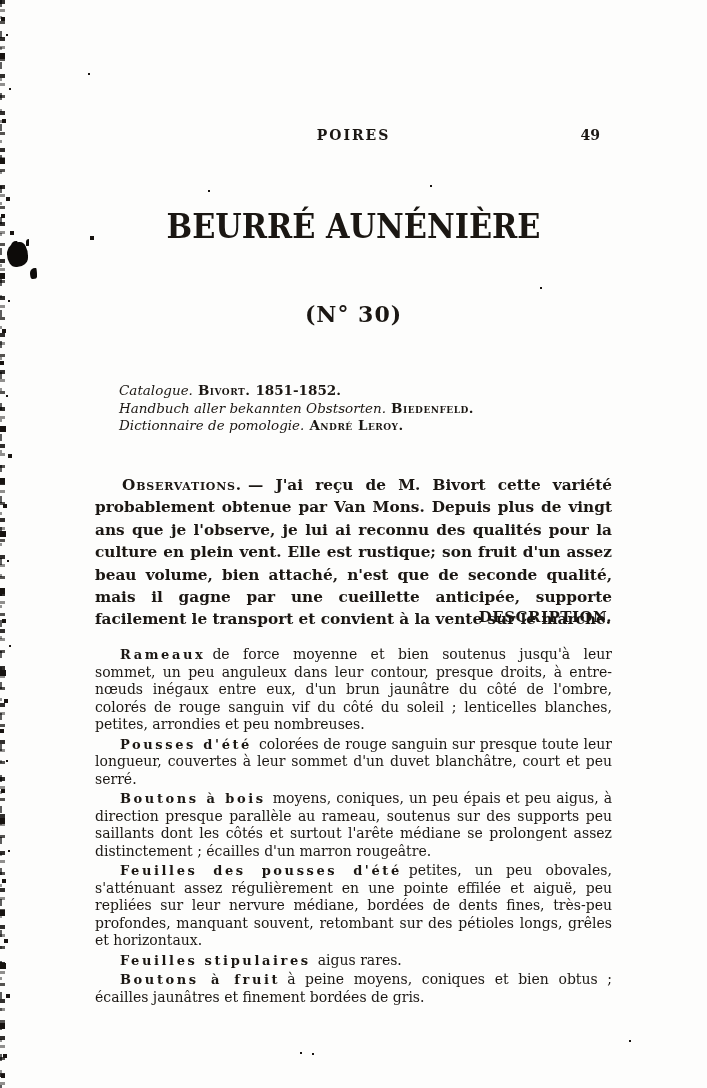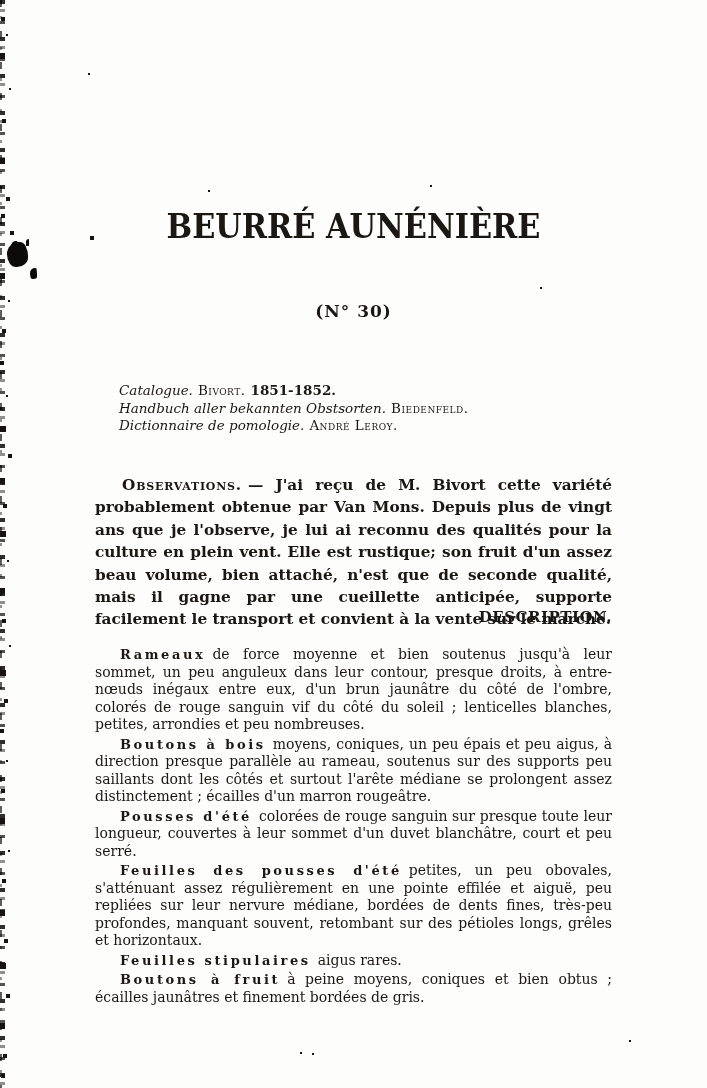--- a/index.html
+++ b/index.html
@@ -75,29 +75,29 @@
 
   .main-title {
     position: absolute; top: 207px; left: 0; width: 100%;
     text-align: center; font-size: 33px; font-weight: bold;
     letter-spacing: 0px; white-space: nowrap;
     transform: scaleX(.92); transform-origin: 50% 50%;
   }
 
   .variety-number {
     position: absolute; top: 301px; left: 0; width: 100%;
-    text-align: center; font-size: 17px; font-weight: bold; letter-spacing: 1px;
+    text-align: center; font-size: 22px; font-weight: bold; letter-spacing: 1px;
   }
 
   .references {
     position: absolute; top: 382px; left: 24px;
     font-size: 13.5px; line-height: 17.5px;
   }
   .ref-title { font-style: italic; font-weight: normal; margin-right: 5px; }
-  .ref-author { font-variant: small-caps; letter-spacing: .5px; margin-right: 5px; font-weight: normal; text-align: center; }
+  .ref-author { font-variant: small-caps; letter-spacing: .5px; margin-right: 5px; font-weight: bold; text-align: center; }
   .ref-date { font-weight: bold; }
 
   .observations {
     position: absolute; top: 474px; left: 0; width: 517px;
     font-size: 15.3px; line-height: 22.4px;
     text-align: justify; text-indent: 27px; font-weight: bold;
   }
   .obs-lead { font-variant: small-caps; letter-spacing: .8px; margin-right: 6px; }
 
   .desc-heading {
@@ -121,20 +121,24 @@
 
 <div class="page">
 
   <div class="edge-strip"></div>
   <div class="edge-strip2"></div>
   <div class="specks"></div>
   <div class="blob"></div>
 
   <div class="content">
 
+    <div class="running-header">
+      <span>POIRES</span>
+      <span class="page-number">49</span>
+    </div>
 
     <h1 class="main-title">BEURRÉ AUNÉNIÈRE</h1>
 
     <div class="variety-number">(N° 30)</div>
 
     <div class="references">
       <div class="ref-line">
         <span class="ref-title">Catalogue.</span><span class="ref-author">Bivort.</span><span class="ref-date">1851-1852.</span>
       </div>
       <div class="ref-line">
@@ -149,24 +153,24 @@
       <span class="obs-lead">Observations.</span><span>— J'ai reçu de M. Bivort cette variété probablement obtenue par Van Mons. Depuis plus de vingt ans que je l'observe, je lui ai reconnu des qualités pour la culture en plein vent. Elle est rustique; son fruit d'un assez beau volume, bien attaché, n'est que de seconde qualité, mais il gagne par une cueillette anticipée, supporte facilement le transport et convient à la vente sur le marché.</span>
     </p>
 
     <h2 class="desc-heading">DESCRIPTION.</h2>
 
     <div class="desc-body">
       <p class="desc-para">
         <span class="para-lead">Rameaux</span><span>de force moyenne et bien soutenus jusqu'à leur sommet, un peu anguleux dans leur contour, presque droits, à entre-nœuds inégaux entre eux, d'un brun jaunâtre du côté de l'ombre, colorés de rouge sanguin vif du côté du soleil ; lenticelles blanches, petites, arrondies et peu nombreuses.</span>
       </p>
       <p class="desc-para">
-        <span class="para-lead">Boutons à bois</span><span>moyens, coniques, un peu épais et peu aigus, à direction presque parallèle au rameau, soutenus sur des supports peu saillants dont les côtés et surtout l'arête médiane se prolongent assez distinctement ; écailles d'un marron rougeâtre.</span>
+        <span class="para-lead">Pousses d'été</span><span>colorées de rouge sanguin sur presque toute leur longueur, couvertes à leur sommet d'un duvet blanchâtre, court et peu serré.</span>
       </p>
       <p class="desc-para">
-        <span class="para-lead">Pousses d'été</span><span>colorées de rouge sanguin sur presque toute leur longueur, couvertes à leur sommet d'un duvet blanchâtre, court et peu serré.</span>
+        <span class="para-lead">Boutons à bois</span><span>moyens, coniques, un peu épais et peu aigus, à direction presque parallèle au rameau, soutenus sur des supports peu saillants dont les côtés et surtout l'arête médiane se prolongent assez distinctement ; écailles d'un marron rougeâtre.</span>
       </p>
       <p class="desc-para">
         <span class="para-lead">Feuilles des pousses d'été</span><span>petites, un peu obovales, s'atténuant assez régulièrement en une pointe effilée et aiguë, peu repliées sur leur nervure médiane, bordées de dents fines, très-peu profondes, manquant souvent, retombant sur des pétioles longs, grêles et horizontaux.</span>
       </p>
       <p class="desc-para">
         <span class="para-lead">Feuilles stipulaires</span><span>aigus rares.</span>
       </p>
       <p class="desc-para">
         <span class="para-lead">Boutons à fruit</span><span>à peine moyens, coniques et bien obtus ; écailles jaunâtres et finement bordées de gris.</span>
       </p>

